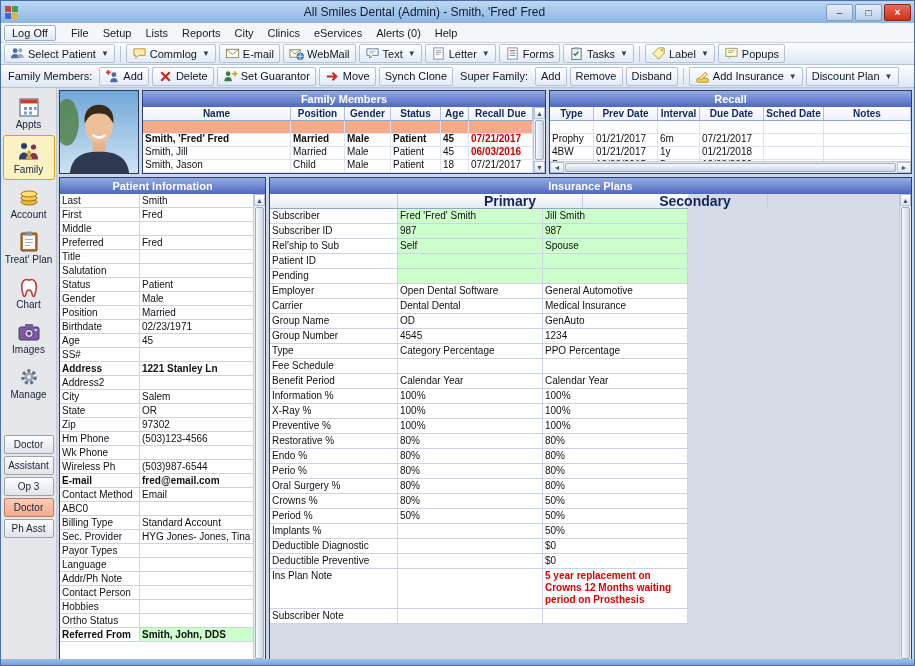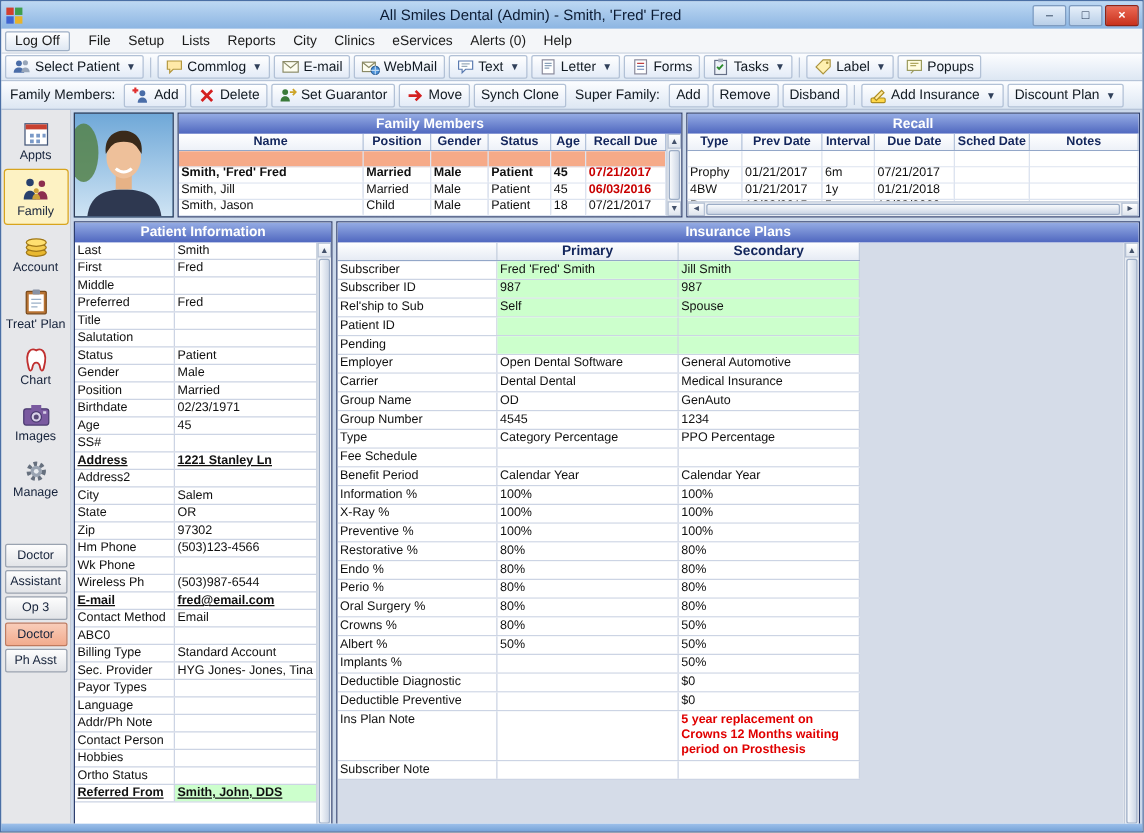--- a/index.html
+++ b/index.html
@@ -105,31 +105,31 @@
               border:1px solid #9cadc6; border-radius:2px; }
 
   
   .patinfo-panel { width:207px; flex:0 0 207px; }
   .pi-body { flex:1; display:flex; overflow:hidden; }
   .pi-rows { flex:1; background:#fff; overflow:hidden; }
   .pi-row { display:flex; height:14px; font-size:10px; line-height:12px; border-bottom:1px solid #ccd4e4; color:#101010; }
   .pi-label { width:80px; flex:0 0 80px; padding:1px 2px; border-right:1px solid #ccd4e4;
               white-space:nowrap; overflow:hidden; }
   .pi-value { flex:1; padding:1px 2px; white-space:nowrap; overflow:hidden; }
-  .pi-row.bold { font-weight:bold;text-decoration:underline; }
+  .pi-row.bold { font-weight:bold; }
   .pi-row.green .pi-value { background:#ccffcc; }
 
   
   .ins-panel { flex:1; }
   .ins-main { flex:1; display:flex; overflow:hidden; }
   .ins-left { flex:1; display:flex; flex-direction:column; overflow:hidden; }
   .ins-body { flex:1; background:#d5dce8; overflow:hidden; }
   .ins-table { width:418px; }
   .ins-header { display:flex; height:15px; background:linear-gradient(#ffffff,#e6ebf4);
-                border-bottom:1px solid #93a7c8; font-size:11px; font-weight:bold; color:#13265c; line-height:14px; }
+                border-bottom:1px solid #93a7c8; font-size:14px; font-weight:bold; color:#13265c; line-height:14px;gap:40px; }
   .ins-h-label { width:128px; flex:0 0 128px; border-right:1px solid #c4cede; }
   .ins-h-col { width:145px; flex:0 0 145px; text-align:center; border-right:1px solid #c4cede; }
   .ins-row { display:flex; min-height:14px; font-size:10px; line-height:12px;
              border-bottom:1px solid #ccd4e4; background:#fff; color:#101010; }
   .ins-label { width:128px; flex:0 0 128px; padding:1px 2px; border-right:1px solid #ccd4e4;
                white-space:nowrap; overflow:hidden; }
   .ins-val { width:145px; flex:0 0 145px; padding:1px 2px; border-right:1px solid #ccd4e4;
              white-space:nowrap; overflow:hidden; }
   .ins-row.green .ins-val { background:#ccffcc; }
   .ins-row.tall { min-height:40px; }
@@ -877,21 +877,21 @@
                         <div class="ins-val">80%</div>
                       </div>
 
                       <div class="ins-row">
                         <div class="ins-label">Crowns %</div>
                         <div class="ins-val">80%</div>
                         <div class="ins-val">50%</div>
                       </div>
 
                       <div class="ins-row">
-                        <div class="ins-label">Albert %</div>
+                        <div class="ins-label">Period %</div>
                         <div class="ins-val">50%</div>
                         <div class="ins-val">50%</div>
                       </div>
 
                       <div class="ins-row">
                         <div class="ins-label">Implants %</div>
                         <div class="ins-val"></div>
                         <div class="ins-val">50%</div>
                       </div>
 

